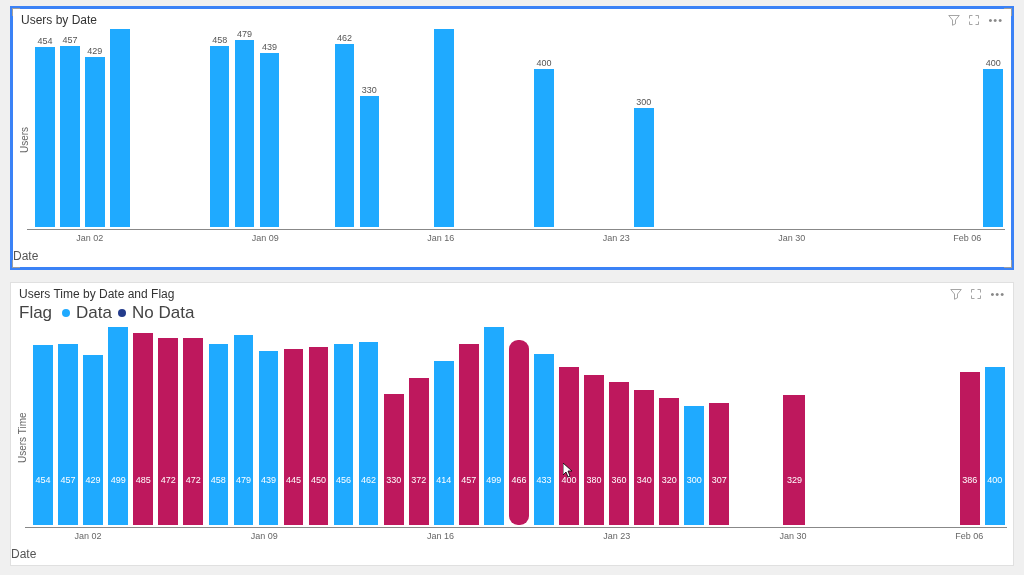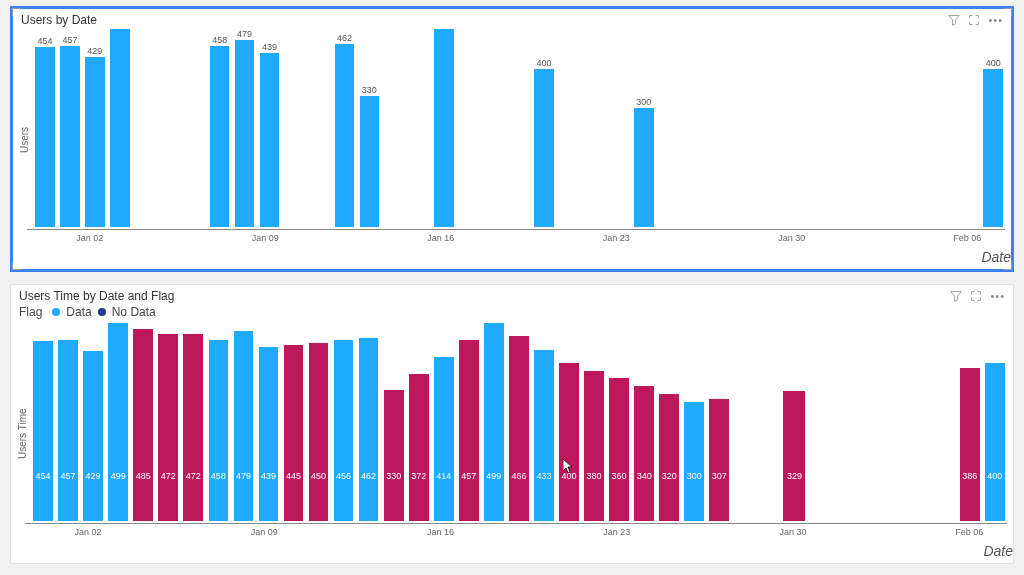--- a/index.html
+++ b/index.html
@@ -33,21 +33,21 @@
   }
   .chart-tools {
     display: flex;
     gap: 8px;
     color: #888;
     font-size: 12px;
     align-items: center;
   }
   .chart-tools svg { width: 12px; height: 12px; display:block; }
   .legend {
-    font-size: 12px;
+    font-size: 17px;
     color: #444;
     padding: 0 8px 4px 8px;
     display: flex;
     align-items: center;
     gap: 6px;
   }
   .legend-title { margin-right: 4px; }
   .swatch {
     width: 8px; height:8px; border-radius:50%; display:inline-block;
   }
@@ -121,25 +121,24 @@
   }
   .xtick {
     position:absolute;
     top:3px;
     font-size:9px;
     color:#666;
     transform:translateX(-50%);
     white-space:nowrap;
   }
   .xaxis-title {
-    text-align:right;
-    font-size:14px;
+    text-align:left;
+    font-size:12px;
     color:#555;
     padding-bottom:4px;
-    font-style:italic;
   }
   .corner {
     position:absolute;
     width:8px; height:8px;
     border:1px solid #9e9e9e;
   }
   .corner.tl { top:-1px; left:-1px; border-right:none; border-bottom:none; }
   .corner.tr { top:-1px; right:-1px; border-left:none; border-bottom:none; }
   .corner.bl { bottom:-1px; left:-1px; border-right:none; border-top:none; }
   .corner.br { bottom:-1px; right:-1px; border-left:none; border-top:none; }
@@ -389,21 +388,21 @@
             <div class="bar dark" style="height: 91.4%;">
               <div class="bar-label-in">457</div>
             </div>
           </div>
           <div class="bar-slot">
             <div class="bar" style="height: 99.8%;">
               <div class="bar-label-in">499</div>
             </div>
           </div>
           <div class="bar-slot">
-            <div class="bar dark" style="height: 93.2%;">
+            <div class="bar dark" style="height: 93.2%; border-radius: 9px;">
               <div class="bar-label-in">466</div>
             </div>
           </div>
           <div class="bar-slot">
             <div class="bar" style="height: 86.6%;">
               <div class="bar-label-in">433</div>
             </div>
           </div>
           <div class="bar-slot">
             <div class="bar dark" style="height: 80%;">

